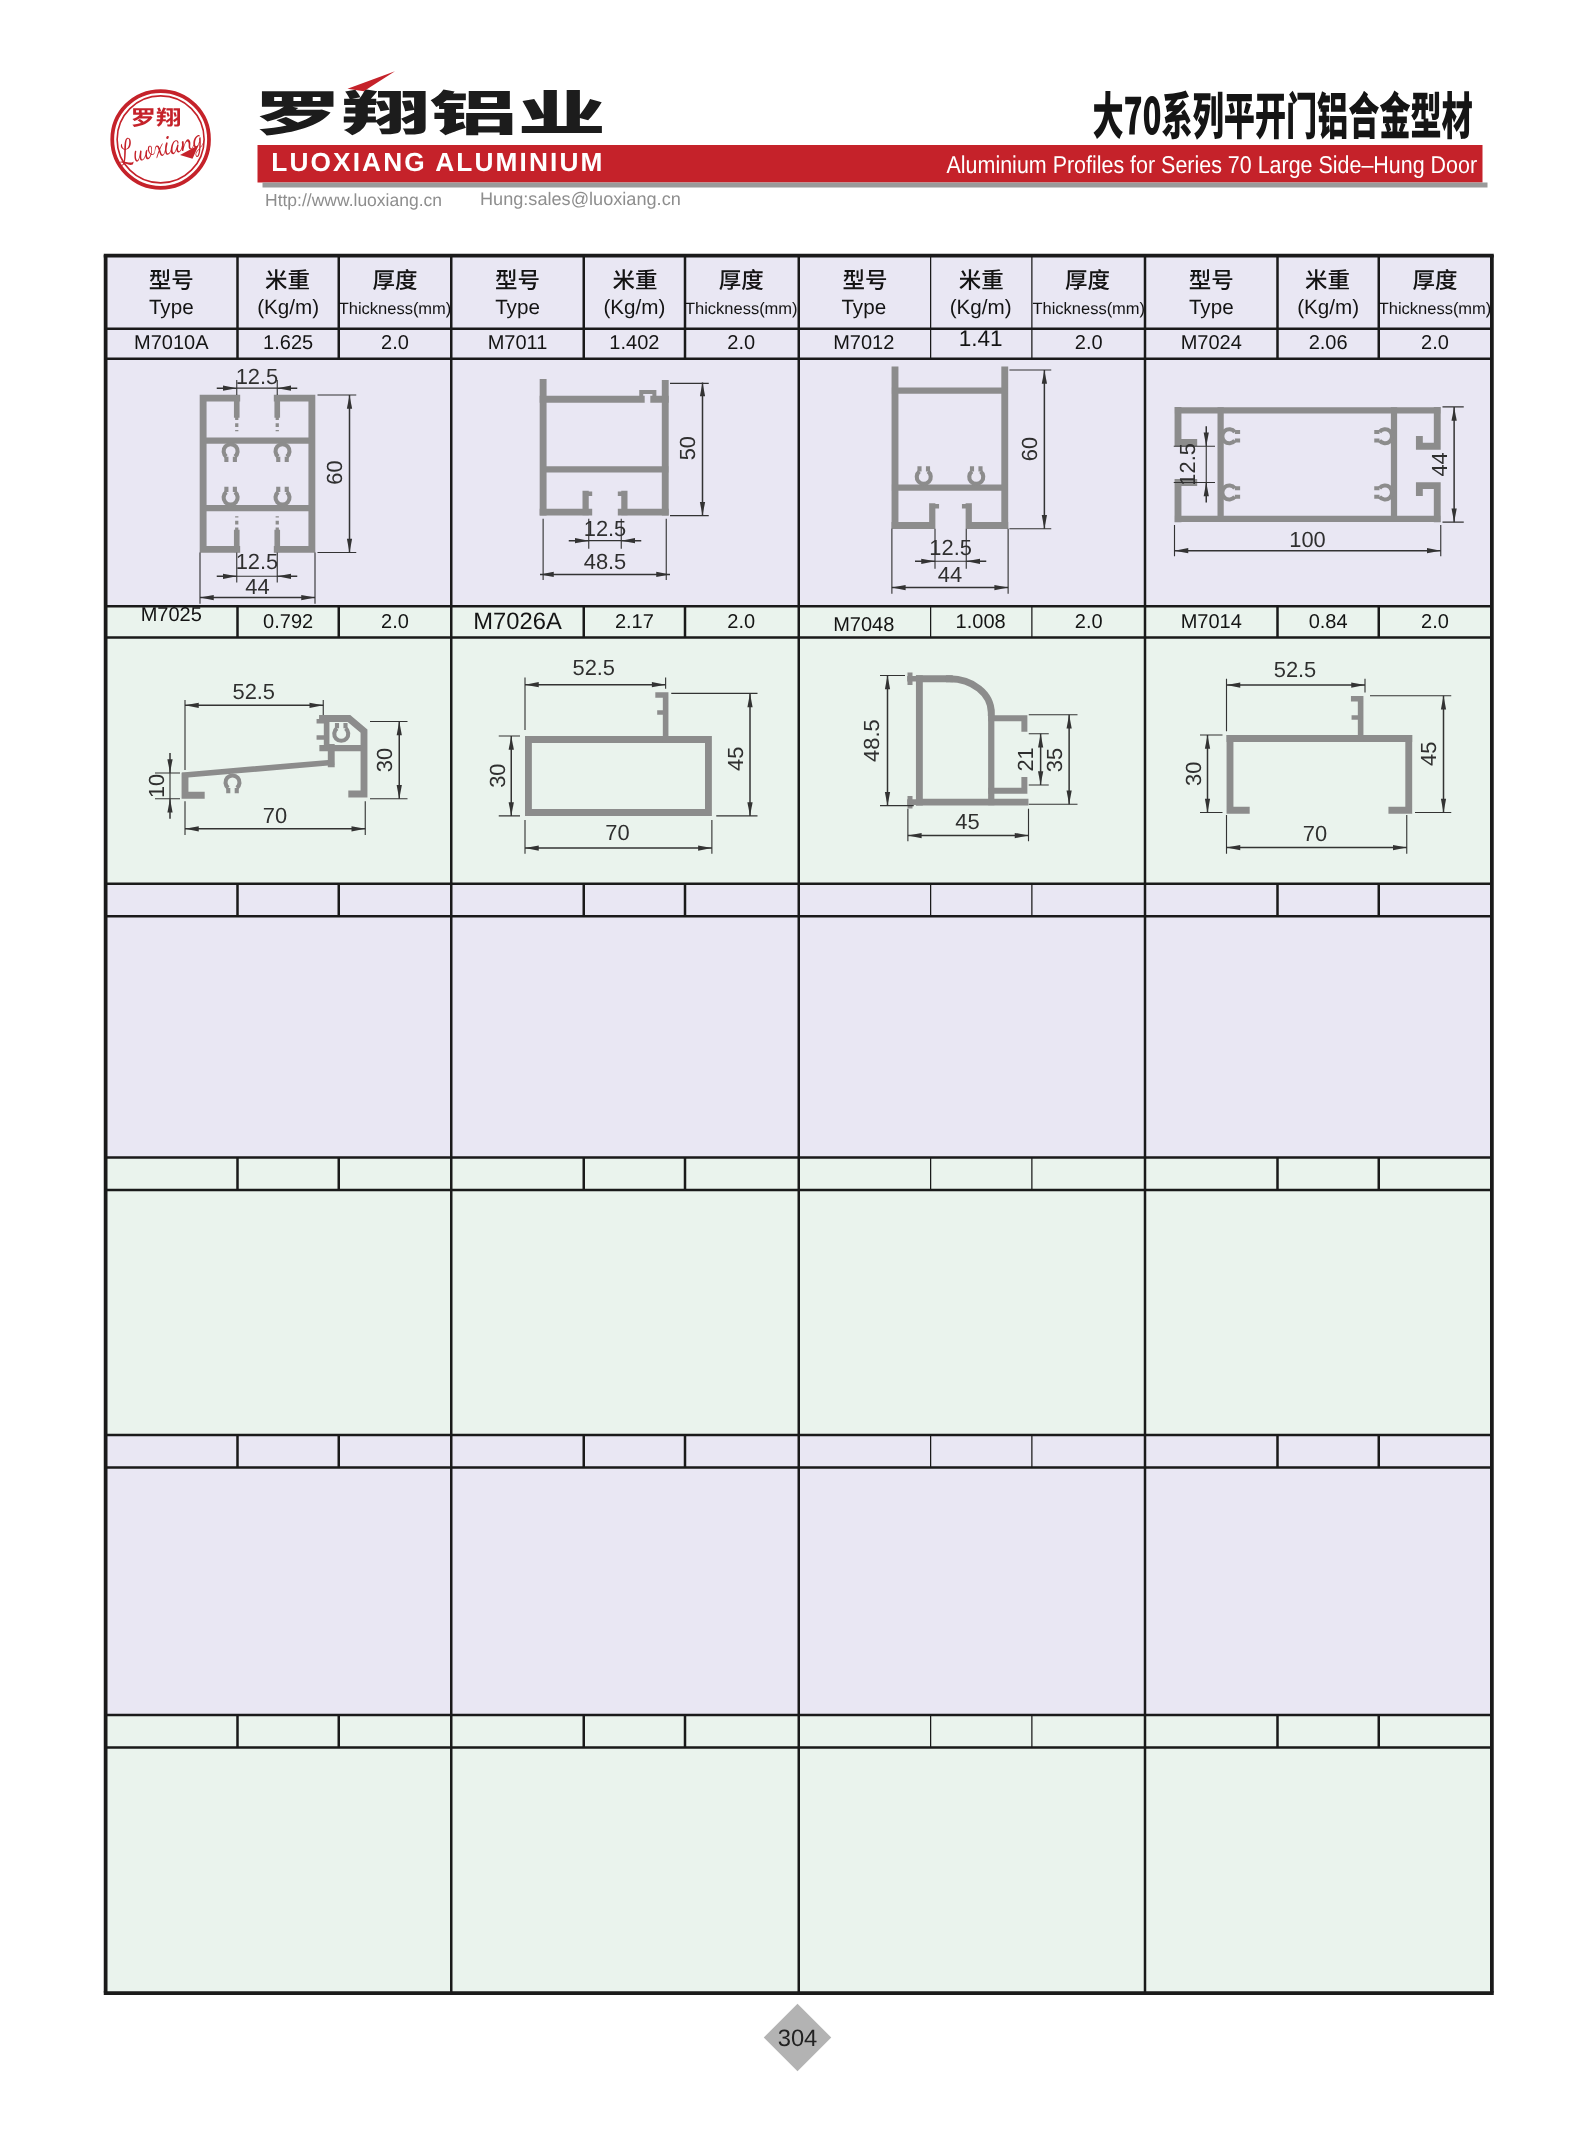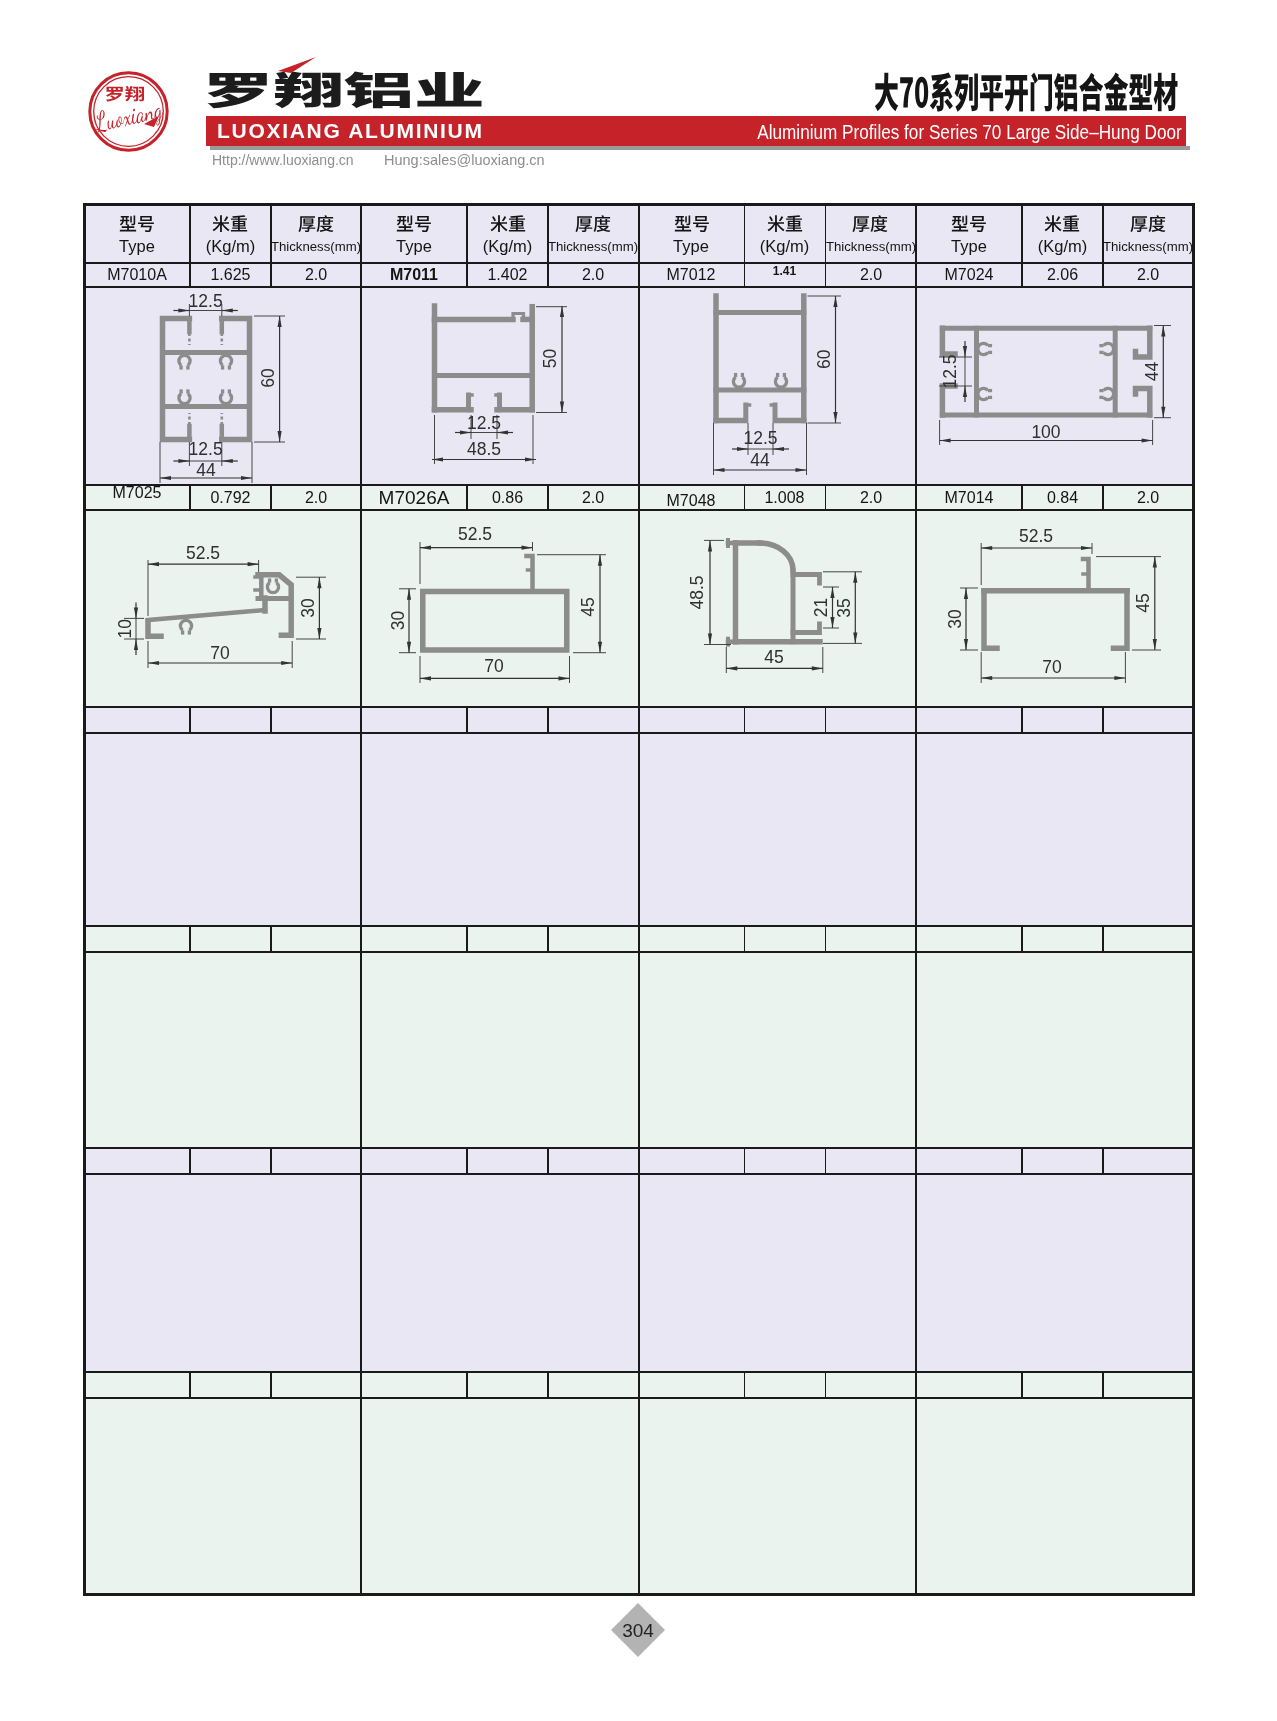--- a/index.html
+++ b/index.html
@@ -151,34 +151,34 @@
   </svg>
 <svg class="abs" style="left:1130px;top:212px;overflow:visible" width="36" height="22">
     <path transform="translate(0,18.5) scale(0.018,0.018)" d="M387 -494H760V-438H387ZM387 -605H760V-551H387ZM297 -666V-377H854V-666ZM536 -211V-167H216V-93H536V-15C536 -2 530 1 514 2C498 3 434 3 375 0C387 22 402 54 407 77C488 78 543 77 580 66C616 54 627 32 627 -12V-93H958V-167H627V-175C714 -203 802 -242 869 -283L813 -334L793 -329H293V-263H679C634 -243 582 -224 536 -211ZM123 -797V-497C123 -340 115 -118 28 36C52 45 93 68 111 83C203 -80 216 -329 216 -497V-711H947V-797Z M1386 -637V-559H1236V-483H1386V-321H1786V-483H1940V-559H1786V-637H1693V-559H1476V-637ZM1693 -483V-394H1476V-483ZM1739 -192C1698 -149 1644 -114 1580 -87C1518 -115 1465 -150 1427 -192ZM1247 -268V-192H1368L1330 -177C1369 -127 1418 -84 1475 -49C1390 -25 1295 -10 1199 -2C1214 19 1231 55 1238 78C1358 64 1474 41 1576 3C1673 43 1786 70 1911 84C1923 60 1946 22 1966 2C1864 -7 1768 -23 1685 -48C1768 -95 1835 -158 1880 -241L1821 -272L1804 -268ZM1469 -828C1481 -805 1492 -776 1502 -750H1120V-480C1120 -329 1113 -111 1031 41C1055 49 1098 69 1117 83C1201 -77 1214 -317 1214 -481V-662H1951V-750H1609C1597 -782 1580 -820 1564 -850Z" fill="#141414"></path>
   </svg>
 <div class="ct" style="left:916px;top:231px;width:106px;height:30px;font-size:16.5px;font-weight:normal;color:#141414">Type</div>
 <div class="ct" style="left:1022px;top:231px;width:81px;height:30px;font-size:16.5px;font-weight:normal;color:#141414">(Kg/m)</div>
 <div class="ct" style="left:1103px;top:231px;width:90px;height:30px;font-size:13.2px;font-weight:normal;color:#141414">Thickness(mm)</div>
 <div class="ct" style="left:84px;top:263px;width:106px;height:24px;font-size:16px;font-weight:normal;color:#141414">M7010A</div>
 <div class="ct" style="left:190px;top:263px;width:81px;height:24px;font-size:16px;font-weight:normal;color:#141414">1.625</div>
 <div class="ct" style="left:271px;top:263px;width:90px;height:24px;font-size:16px;font-weight:normal;color:#141414">2.0</div>
-<div class="ct" style="left:361px;top:263px;width:106px;height:24px;font-size:16px;font-weight:bold;color:#141414">M7011</div>
+<div class="ct" style="left:361px;top:263px;width:106px;height:24px;font-size:16px;font-weight:normal;color:#141414">M7011</div>
 <div class="ct" style="left:467px;top:263px;width:81px;height:24px;font-size:16px;font-weight:normal;color:#141414">1.402</div>
 <div class="ct" style="left:548px;top:263px;width:90px;height:24px;font-size:16px;font-weight:normal;color:#141414">2.0</div>
 <div class="ct" style="left:638px;top:263px;width:106px;height:24px;font-size:16px;font-weight:normal;color:#141414">M7012</div>
-<div class="ct" style="left:744px;top:263px;width:81px;height:16px;font-size:12px;font-weight:bold;color:#141414">1.41</div>
+<div class="ct" style="left:744px;top:263px;width:81px;height:16px;font-size:18px;font-weight:normal;color:#141414">1.41</div>
 <div class="ct" style="left:826px;top:263px;width:90px;height:24px;font-size:16px;font-weight:normal;color:#141414">2.0</div>
 <div class="ct" style="left:916px;top:263px;width:106px;height:24px;font-size:16px;font-weight:normal;color:#141414">M7024</div>
 <div class="ct" style="left:1022px;top:263px;width:81px;height:24px;font-size:16px;font-weight:normal;color:#141414">2.06</div>
 <div class="ct" style="left:1103px;top:263px;width:90px;height:24px;font-size:16px;font-weight:normal;color:#141414">2.0</div>
 <div class="ct" style="left:84px;top:485px;width:106px;height:15px;font-size:16px;font-weight:normal;color:#141414">M7025</div>
 <div class="ct" style="left:190px;top:485px;width:81px;height:25px;font-size:16px;font-weight:normal;color:#141414">0.792</div>
 <div class="ct" style="left:271px;top:485px;width:90px;height:25px;font-size:16px;font-weight:normal;color:#141414">2.0</div>
 <div class="ct" style="left:361px;top:485px;width:106px;height:25px;font-size:19px;font-weight:normal;color:#141414">M7026A</div>
-<div class="ct" style="left:467px;top:485px;width:81px;height:25px;font-size:16px;font-weight:normal;color:#141414">0.86</div>
+<div class="ct" style="left:467px;top:485px;width:81px;height:25px;font-size:16px;font-weight:normal;color:#141414">2.17</div>
 <div class="ct" style="left:548px;top:485px;width:90px;height:25px;font-size:16px;font-weight:normal;color:#141414">2.0</div>
 <div class="ct" style="left:638px;top:485px;width:106px;height:31px;font-size:16px;font-weight:normal;color:#141414">M7048</div>
 <div class="ct" style="left:744px;top:485px;width:81px;height:25px;font-size:16px;font-weight:normal;color:#141414">1.008</div>
 <div class="ct" style="left:826px;top:485px;width:90px;height:25px;font-size:16px;font-weight:normal;color:#141414">2.0</div>
 <div class="ct" style="left:916px;top:485px;width:106px;height:25px;font-size:16px;font-weight:normal;color:#141414">M7014</div>
 <div class="ct" style="left:1022px;top:485px;width:81px;height:25px;font-size:16px;font-weight:normal;color:#141414">0.84</div>
 <div class="ct" style="left:1103px;top:485px;width:90px;height:25px;font-size:16px;font-weight:normal;color:#141414">2.0</div>
 <svg class="abs" style="left:84px;top:287px" width="277" height="198" viewBox="0 0 277 198">
     <path d="M105.4 31.5 H78.5 V152.5 H105.4" fill="none" stroke="#8c8c8c" stroke-width="5.5" stroke-linecap="square" stroke-linejoin="miter"></path>
     <path d="M137.8 31.5 H165.5 V152.5 H137.8" fill="none" stroke="#8c8c8c" stroke-width="5.5" stroke-linecap="square" stroke-linejoin="miter"></path>

